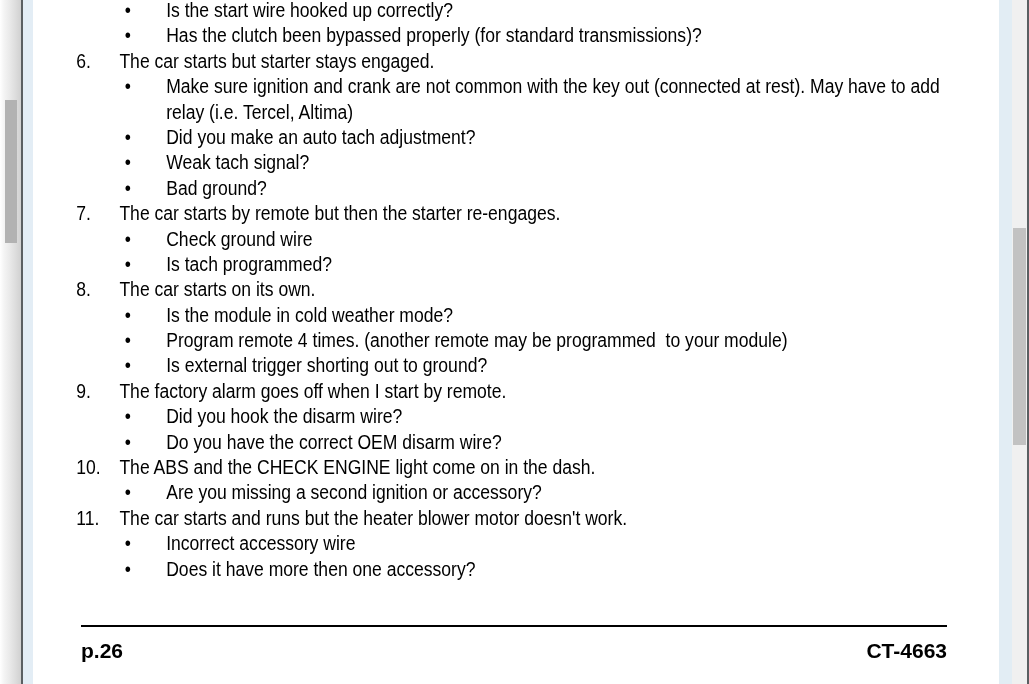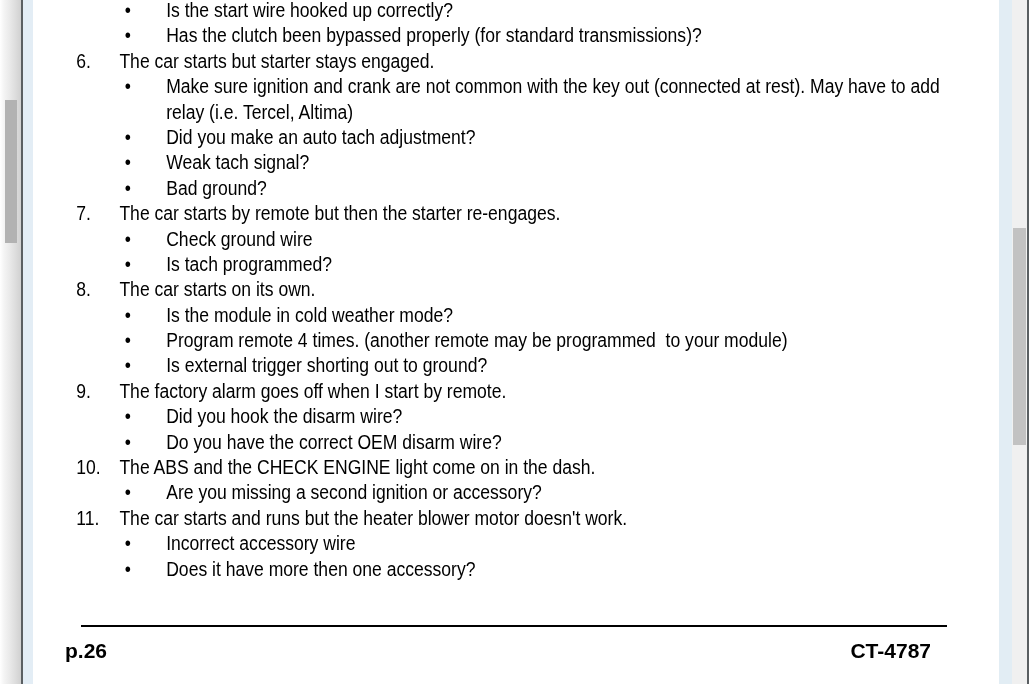--- a/index.html
+++ b/index.html
@@ -142,21 +142,21 @@
   .footer-rule {
     position: absolute;
     left: 48px;
     top: 625px;
     width: 866px;
     height: 2px;
     background: #000000;
   }
   .footer {
     position: absolute;
-    left: 32px;
+    left: 48px;
     top: 636px;
     width: 866px;
     height: 32px;
   }
   .footer .left,
   .footer .right {
     position: absolute;
     top: 0;
     font-size: 21px;
     font-weight: bold;
@@ -201,21 +201,21 @@
         <div class="line num-line"><span class="num">10.</span><span class="txt">The ABS and the CHECK ENGINE light come on in the dash.</span></div>
         <div class="line bul-line"><span class="dot">•</span><span class="txt">Are you missing a second ignition or accessory?</span></div>
         <div class="line num-line"><span class="num">11.</span><span class="txt">The car starts and runs but the heater blower motor doesn't work.</span></div>
         <div class="line bul-line"><span class="dot">•</span><span class="txt">Incorrect accessory wire</span></div>
         <div class="line bul-line"><span class="dot">•</span><span class="txt">Does it have more then one accessory?</span></div>
       </div>
 
     <div class="footer-rule"></div>
     <div class="footer">
       <span class="left">p.26</span>
-      <span class="right">CT-4787</span>
+      <span class="right">CT-4663</span>
     </div>
   </div>
 
   <div class="right-blue-strip"></div>
   <div class="right-scrollbar">
     <div class="thumb"></div>
   </div>
   <div class="right-edge-line"></div>
 
 </div>

